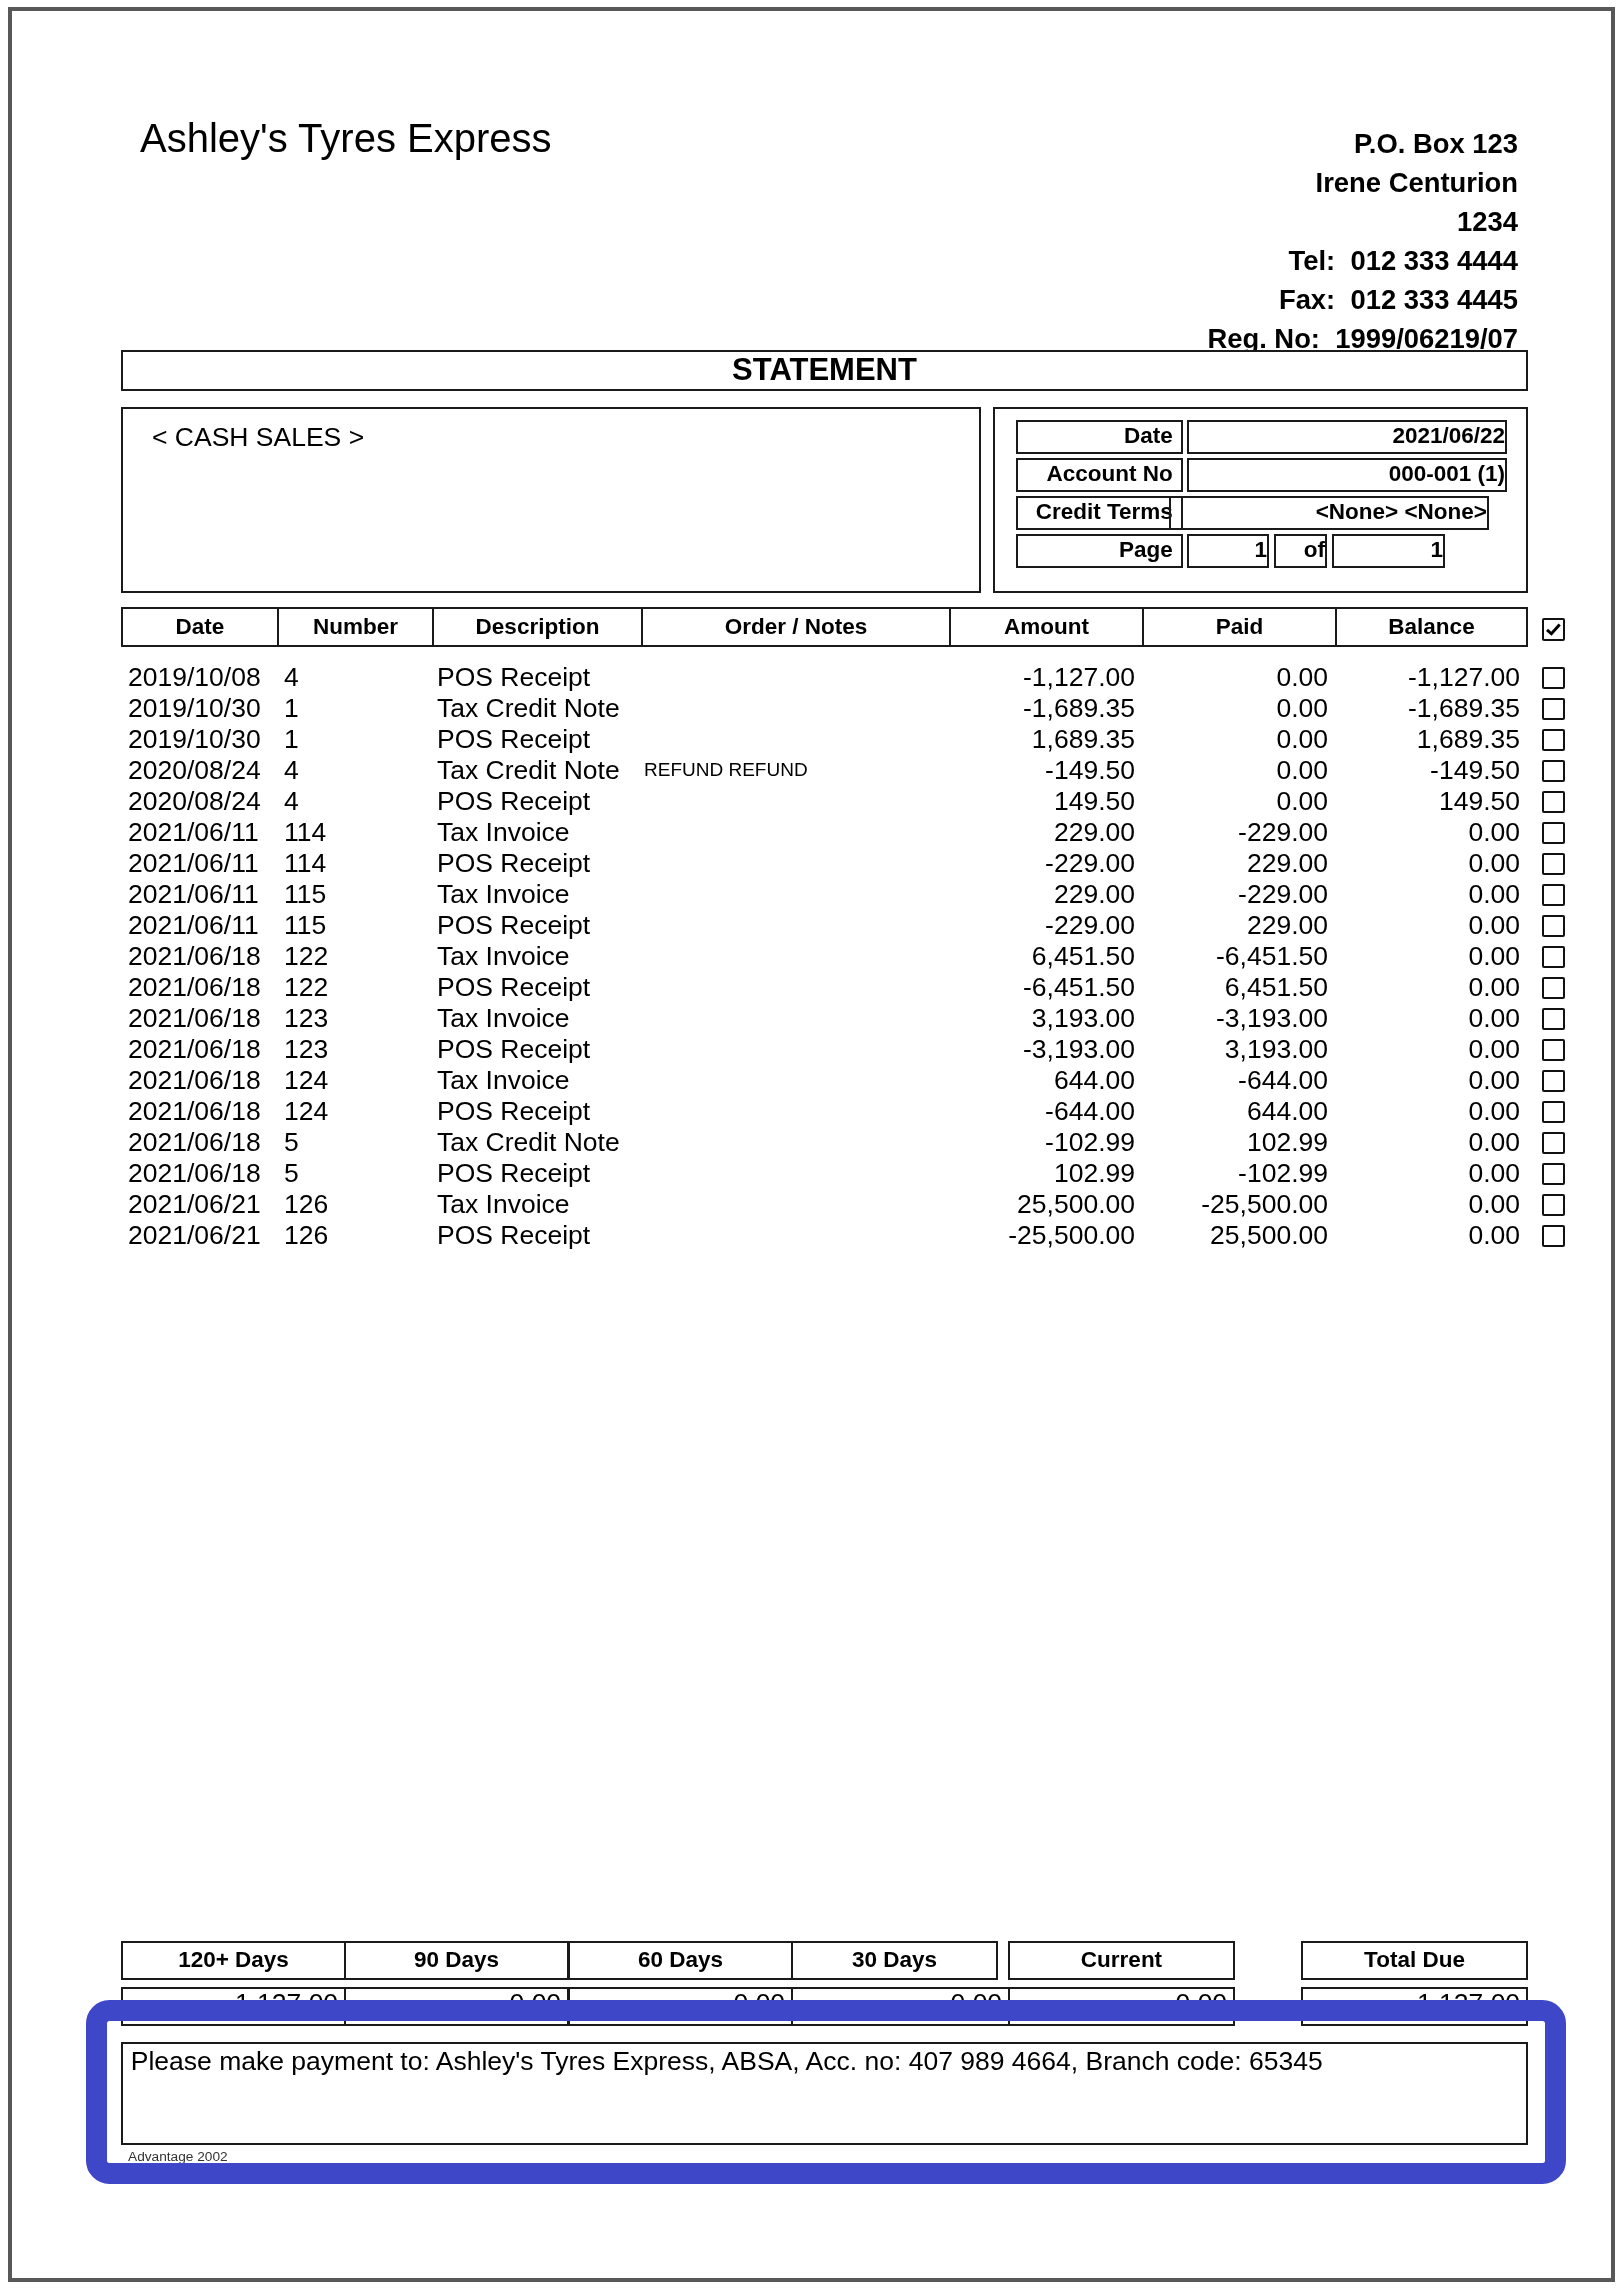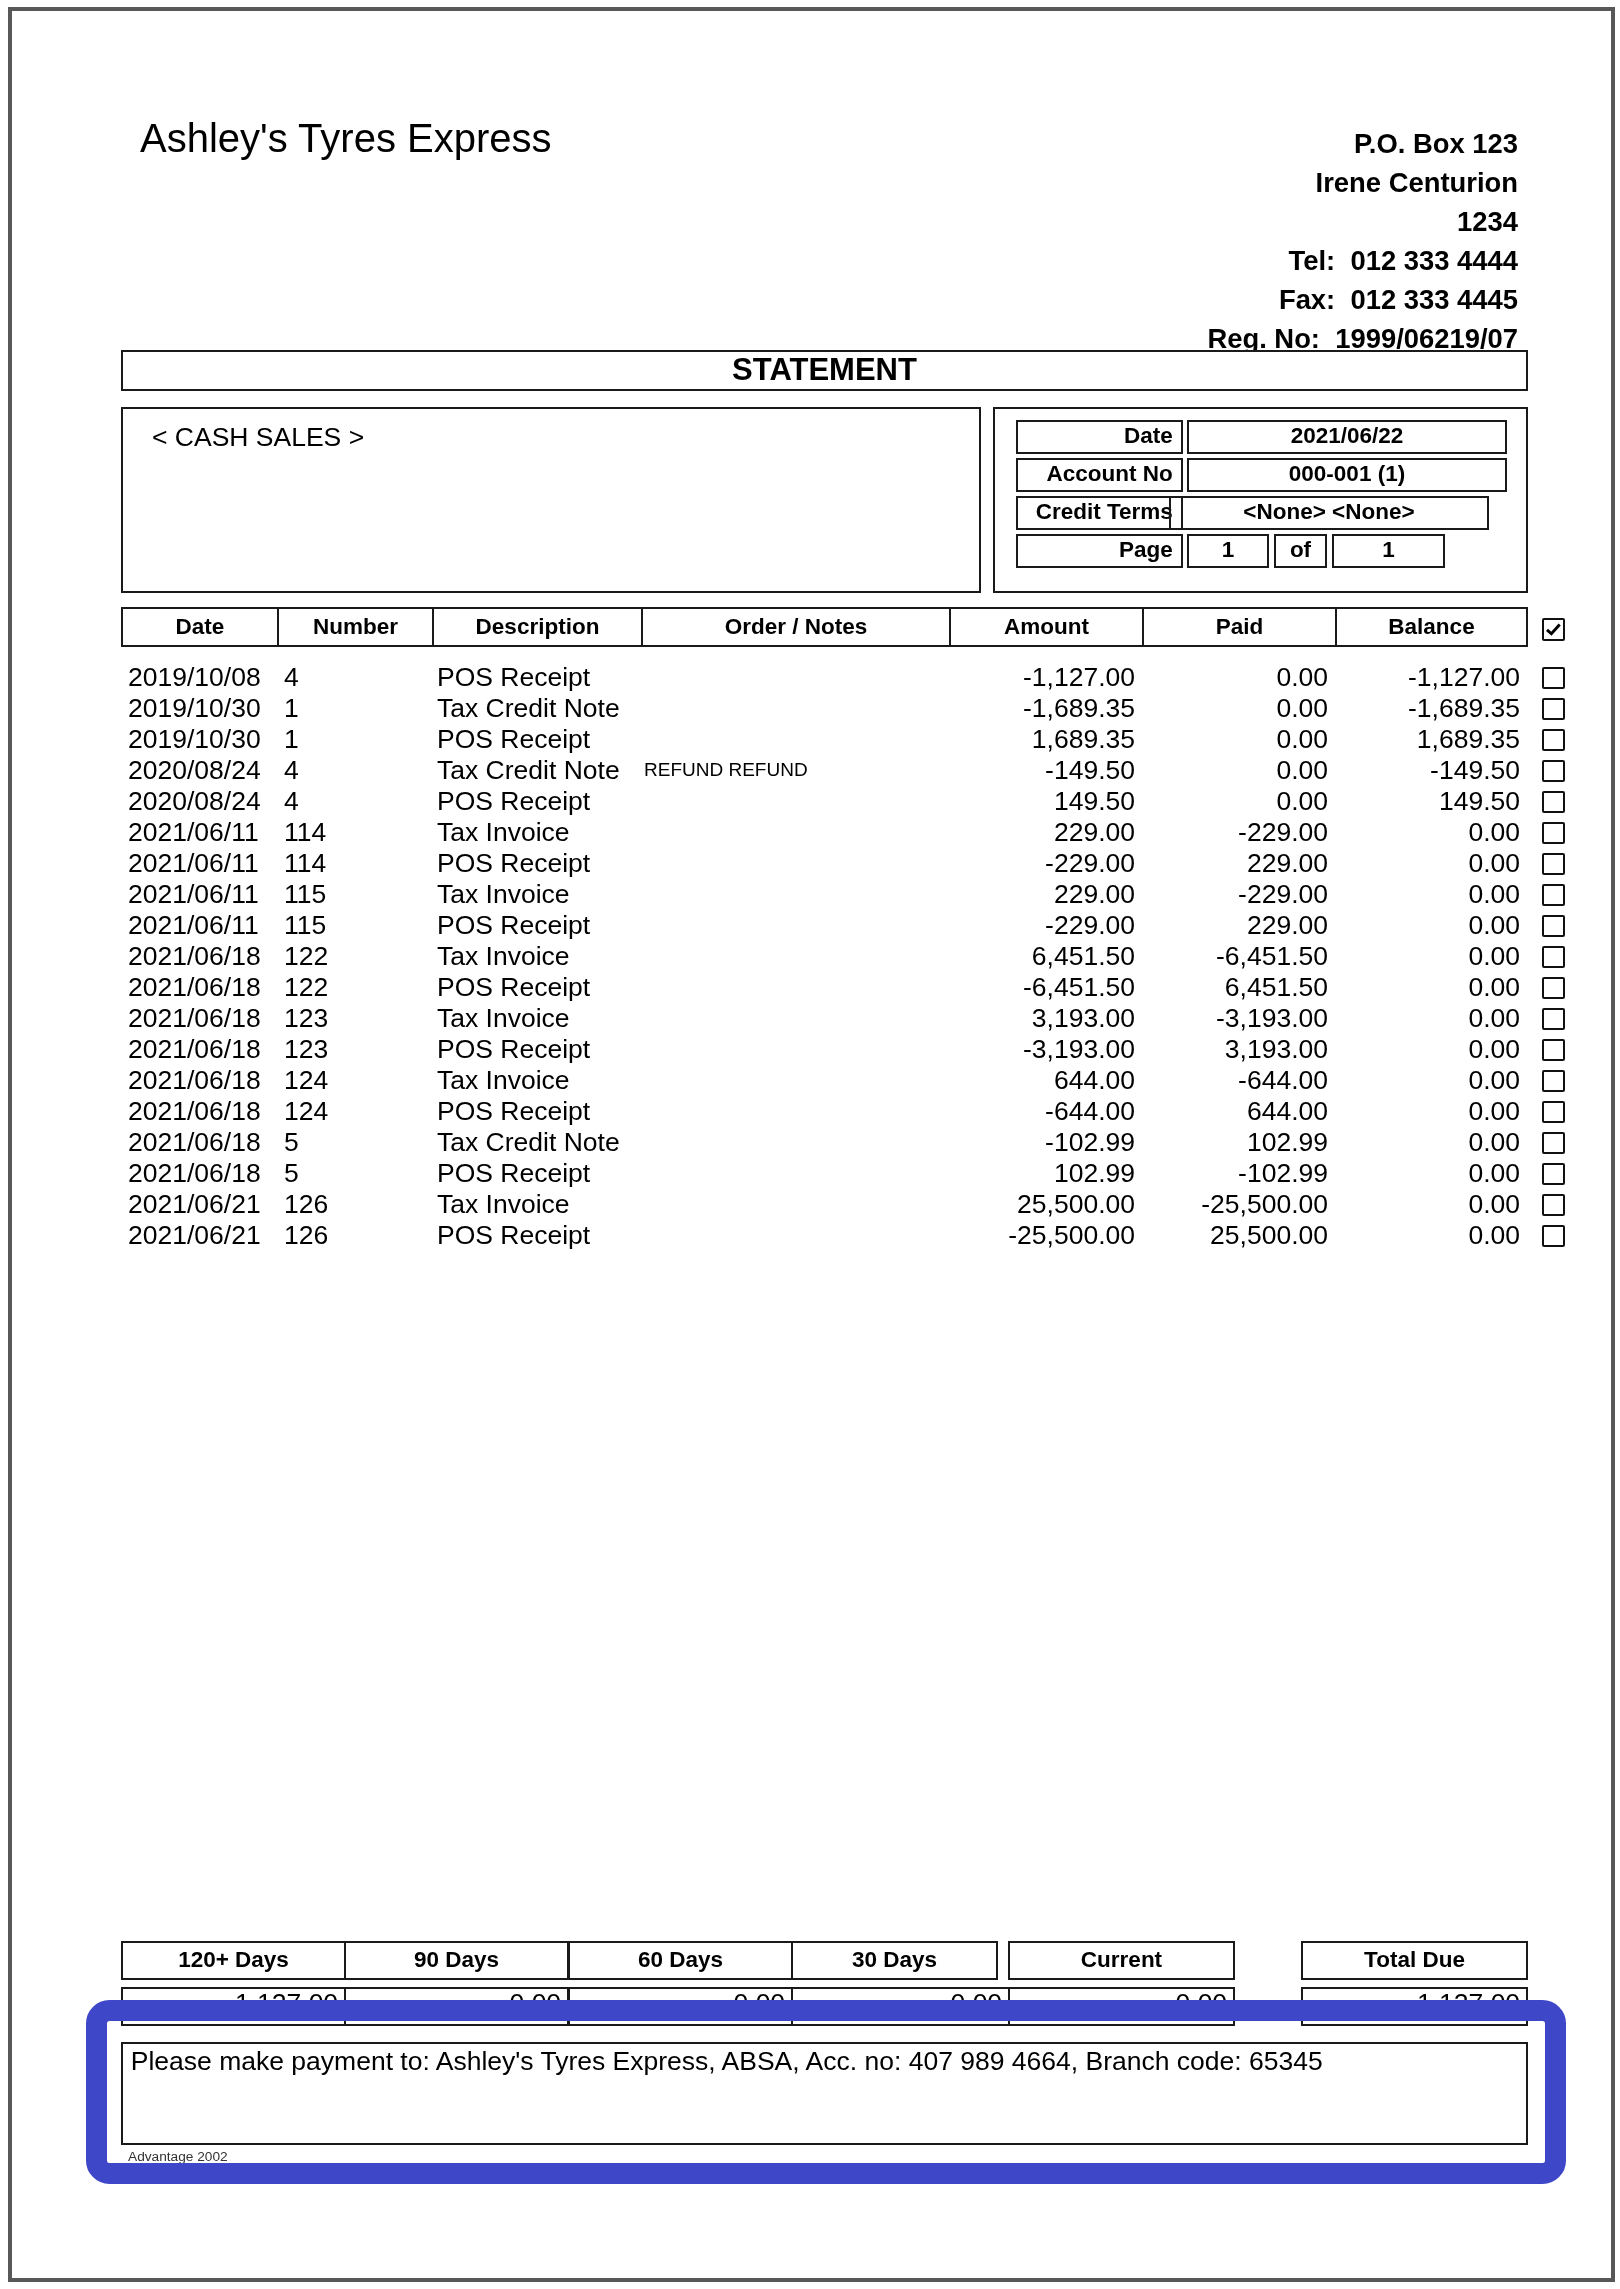--- a/index.html
+++ b/index.html
@@ -13,21 +13,21 @@
   .addr div { white-space: pre; }
   .box { position: absolute; border: 2.5px solid #1a1a1a; box-sizing: border-box; background: #fff; }
   .title-box { left: 121px; top: 350px; width: 1407px; height: 41px; text-align: center;
                font-weight: bold; font-size: 31px; line-height: 36px; }
   .cust-box { left: 121px; top: 407px; width: 860px; height: 186px; }
   .cust-name { position: absolute; left: 29px; top: 12.7px; font-size: 26.5px; white-space: nowrap; }
   .info-box { left: 993px; top: 407px; width: 535px; height: 186px; }
   .ibox { position: absolute; border: 2.5px solid #1a1a1a; box-sizing: border-box; font-size: 22.5px; font-weight: bold;
           line-height: 28px; white-space: nowrap; }
   .ibox.lbl { text-align: right; padding-right: 7.8px; }
-  .ibox.val { text-align: center; }
+  .ibox.val { text-align: right; }
   .hdr-row { position: absolute; left: 121px; top: 607px; width: 1407px; height: 40px; display: flex;
              border: 2.5px solid #1a1a1a; box-sizing: border-box; }
   .hdr-cell { border-right: 2px solid #1a1a1a; box-sizing: border-box; text-align: center; font-weight: bold;
               font-size: 22.5px; line-height: 35px; white-space: nowrap; }
   .hdr-cell:last-child { border-right: none; }
   .check-all { position: absolute; left: 1542px; top: 618px; width: 22.5px; height: 22.5px; border: 2.9px solid #111;
                box-sizing: border-box; border-radius: 2px; display: flex; align-items: center; justify-content: center; }
   .rows { position: absolute; left: 0; top: 662px; width: 1620px; }
   .row { position: relative; height: 31px; font-size: 26.5px; line-height: 30px; white-space: nowrap; }
   .row span { position: absolute; top: 0; }

